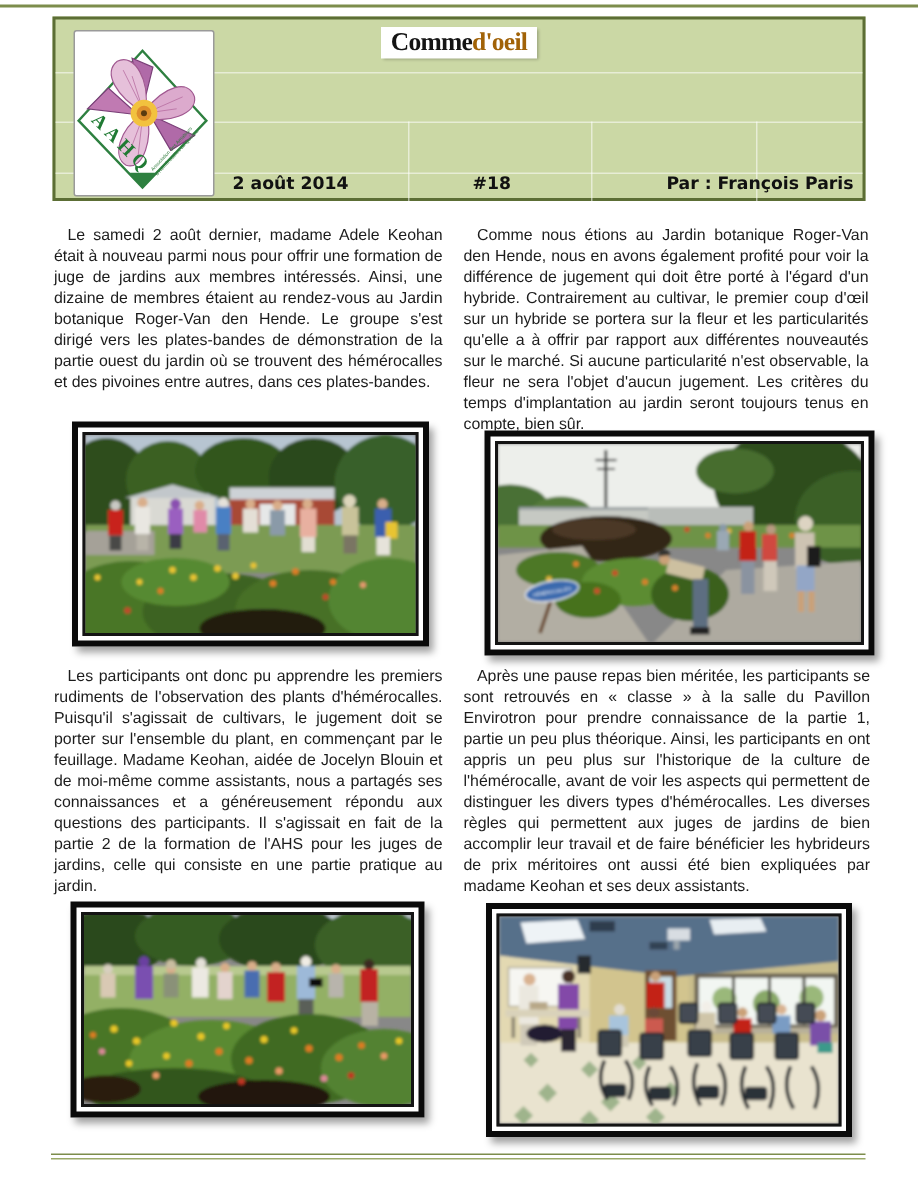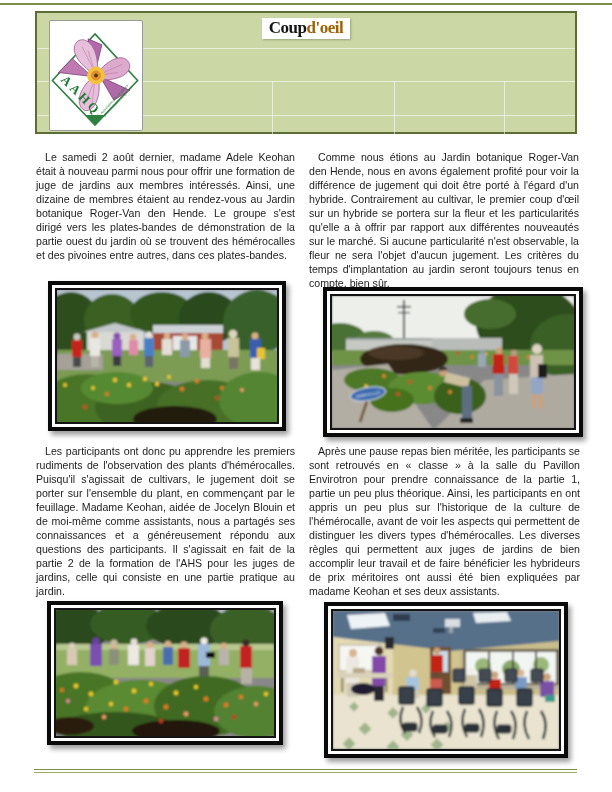--- a/index.html
+++ b/index.html
@@ -80,24 +80,29 @@
         <circle cx="46" cy="55" r="9" fill="#f2c23e"></circle>
         <circle cx="46" cy="55" r="5" fill="#df8f2c"></circle>
         <circle cx="46" cy="55" r="2" fill="#5a3a10"></circle>
         <text transform="translate(10,60) rotate(45)" x="0" y="0" font-family="Liberation Serif, serif" font-size="13" font-weight="bold" letter-spacing="3" fill="#1f7a33">AAHQ</text>
         <text transform="translate(52,94) rotate(-47)" x="0" y="0" font-size="3.4" fill="#2e7a3a">Association des Amateurs</text>
         <text transform="translate(55,97) rotate(-47)" x="0" y="0" font-size="3.4" fill="#2e7a3a">d'Hémérocalles du Québec</text>
       </svg>
     </div>
 
     <div class="masthead">
-      <span class="masthead-chip"><span class="black">Coup</span><span class="red">d'oeil</span></span>
+      <span class="masthead-chip"><span class="black">Comme</span><span class="red">d'oeil</span></span>
     </div>
 
 
+    <div class="info-row">
+      <span class="info-date">2 août 2014</span>
+      <span class="info-issue">#18</span>
+      <span class="info-byline">Par : François Paris</span>
+    </div>
   </div>
 
   <div class="para" style="left:36px;top:150px;width:259px;">Le samedi 2 août dernier, madame Adele Keohan était à nouveau parmi nous pour offrir une formation de juge de jardins aux membres intéressés. Ainsi, une dizaine de membres étaient au rendez-vous au Jardin botanique Roger-Van den Hende. Le groupe s'est dirigé vers les plates-bandes de démonstration de la partie ouest du jardin où se trouvent des hémérocalles et des pivoines entre autres, dans ces plates-bandes.</div>
   <div class="para" style="left:309px;top:150px;width:270px;">Comme nous étions au Jardin botanique Roger-Van den Hende, nous en avons également profité pour voir la différence de jugement qui doit être porté à l'égard d'un hybride. Contrairement au cultivar, le premier coup d'œil sur un hybride se portera sur la fleur et les particularités qu'elle a à offrir par rapport aux différentes nouveautés sur le marché. Si aucune particularité n'est observable, la fleur ne sera l'objet d'aucun jugement. Les critères du temps d'implantation au jardin seront toujours tenus en compte, bien sûr.</div>
   <div class="para" style="left:36px;top:444px;width:259px;">Les participants ont donc pu apprendre les premiers rudiments de l'observation des plants d'hémérocalles. Puisqu'il s'agissait de cultivars, le jugement doit se porter sur l'ensemble du plant, en commençant par le feuillage. Madame Keohan, aidée de Jocelyn Blouin et de moi-même comme assistants, nous a partagés ses connaissances et a généreusement répondu aux questions des participants. Il s'agissait en fait de la partie 2 de la formation de l'AHS pour les juges de jardins, celle qui consiste en une partie pratique au jardin.</div>
   <div class="para" style="left:309px;top:444px;width:271px;">Après une pause repas bien méritée, les participants se sont retrouvés en « classe » à la salle du Pavillon Envirotron pour prendre connaissance de la partie 1, partie un peu plus théorique. Ainsi, les participants en ont appris un peu plus sur l'historique de la culture de l'hémérocalle, avant de voir les aspects qui permettent de distinguer les divers types d'hémérocalles. Les diverses règles qui permettent aux juges de jardins de bien accomplir leur travail et de faire bénéficier les hybrideurs de prix méritoires ont aussi été bien expliquées par madame Keohan et ses deux assistants.</div>
 
   <div class="photo" style="left:48px;top:281px;">
     <svg viewBox="0 0 220 132" width="220" height="132">
       <defs>

